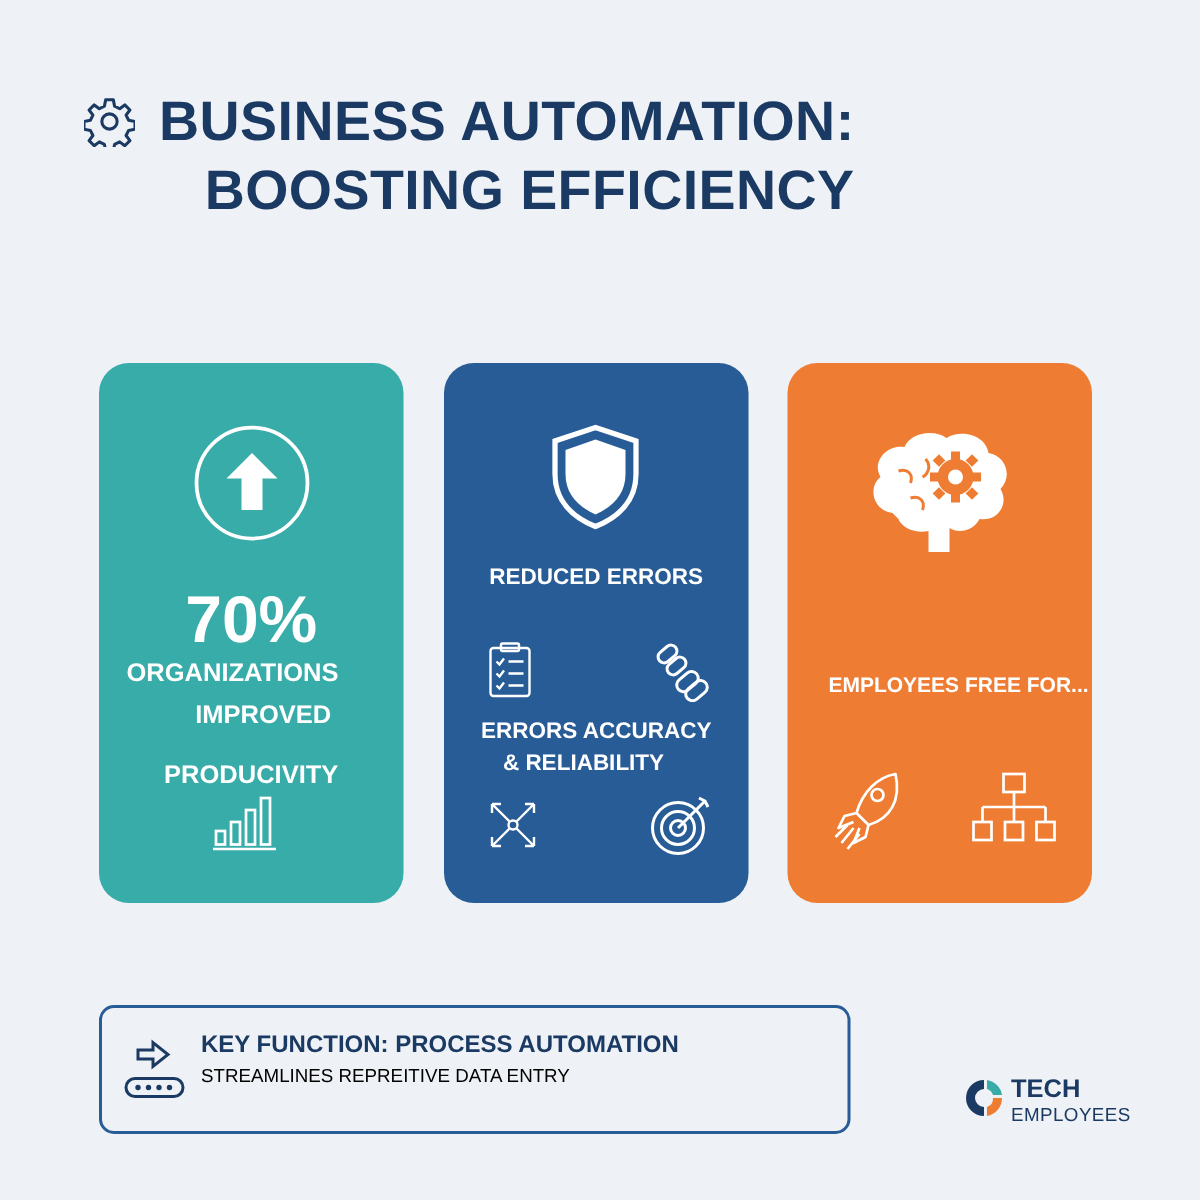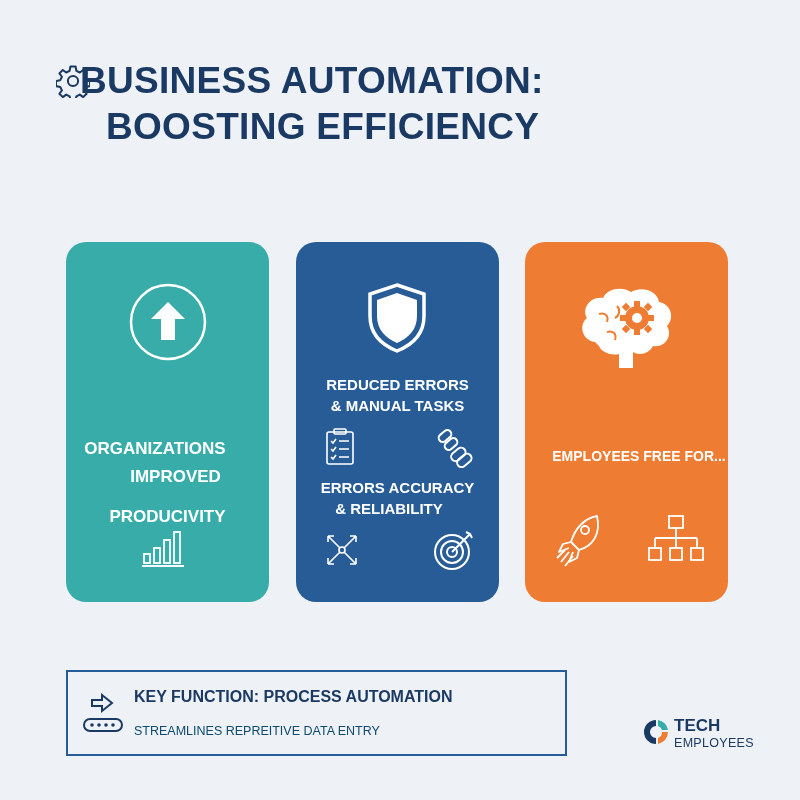--- a/index.html
+++ b/index.html
@@ -13,42 +13,42 @@
   .title-wrap {
     position: absolute; left: 56px; top: 58px;
   }
   .title-gear {
     position: absolute; left: 0; top: 6px; width: 34px; height: 34px;
   }
   .title-line {
     font-weight: 700; font-size: 37px; color: #1b3a63; line-height: 46px;
     letter-spacing: 0.3px; white-space: nowrap;
   }
-  .title-line.l1 { margin-left: 24px; }
-  .title-line.l2 { margin-left: 50px; }
+  .title-line.l1 { margin-left: 50px; }
+  .title-line.l2 { margin-left: 50px; text-align: right; }
 
   .card {
     position: absolute; top: 242px; width: 203px; height: 360px;
     border-radius: 20px; color: #fff; text-align: center;
   }
   .card.teal { left: 66px; background: #38aca9; }
   .card.blue { left: 296px; background: #285c96; }
   .card.orange { left: 525px; background: #ee7d33; }
 
   .abs { position: absolute; }
   .big-num { font-weight: 700; font-size: 44px; line-height: 48px; }
   .card-text { font-weight: 700; font-size: 17px; line-height: 22px; }
   .card-text-sm { font-weight: 700; font-size: 15px; line-height: 20px; }
 
   .key-box {
     position: absolute; left: 66px; top: 670px; width: 497px; height: 82px;
-    border: 2.5px solid #285c96; border-radius: 0; background: #eef1f5;
+    border: 2.5px solid #285c96; border-radius: 10px; background: #eef1f5;
   }
   .key-title { position: absolute; left: 66px; top: 16px; font-weight: 700; font-size: 16px; color: #1b3a63; }
-  .key-sub { position: absolute; left: 66px; top: 52px; font-size: 12.5px; color: #0c4a6e; }
+  .key-sub { position: absolute; left: 66px; top: 38px; font-size: 12.5px; color: #000000; }
 
   .brand { position: absolute; left: 642px; top: 718px; }
   .brand-tech { position: absolute; left: 32px; top: -2px; font-weight: 700; font-size: 17px; color: #1b3a63; }
   .brand-sol { position: absolute; left: 32px; top: 18px; font-size: 12.5px; color: #1b3a63; letter-spacing: 0.3px; }
 </style>
 </head>
 <body>
 
 <div class="title-wrap">
   <svg class="title-gear" viewBox="0 0 40 40">
@@ -59,41 +59,41 @@
   </svg>
   <div class="title-line l1">BUSINESS AUTOMATION:</div>
   <div class="title-line l2">BOOSTING EFFICIENCY</div>
 </div>
 
 <div class="card teal">
   <svg class="abs" style="left:62px;top:40px;width:80px;height:80px" viewBox="0 0 80 80">
     <circle cx="40" cy="40" r="37" fill="none" stroke="#fff" stroke-width="2.5"></circle>
     <path d="M40 20 L57 37 L47 37 L47 58 L33 58 L33 37 L23 37 Z" fill="#fff"></path>
   </svg>
+  <div class="abs big-num" style="left:0;width:203px;top:148px">70%</div>
   <div class="abs card-text" style="left:0;width:178px;top:196px">ORGANIZATIONS</div>
   <div class="abs card-text" style="left:0;width:219px;top:224px">IMPROVED</div>
   <div class="abs card-text" style="left:0;width:203px;top:264px">PRODUCIVITY</div>
   <svg class="abs" style="left:76px;top:288px;width:44px;height:38px" viewBox="0 0 44 38">
     <g fill="none" stroke="#fff" stroke-width="1.8">
       <rect x="2" y="24" width="6" height="9"></rect>
       <rect x="12" y="18" width="6" height="15"></rect>
       <rect x="22" y="10" width="6" height="23"></rect>
       <rect x="32" y="2" width="6" height="31"></rect>
       <line x1="0" y1="36" x2="42" y2="36"></line>
     </g>
   </svg>
 </div>
 
 <div class="card blue">
   <svg class="abs" style="left:70px;top:40px;width:62px;height:72px" viewBox="0 0 62 72">
     <path d="M31 3 L58 12 L58 34 C58 52 46 63 31 69 C16 63 4 52 4 34 L4 12 Z" fill="none" stroke="#fff" stroke-width="3.5"></path>
     <path d="M31 11 L51 18 L51 34 C51 48 42 56 31 61 C20 56 11 48 11 34 L11 18 Z" fill="#fff"></path>
   </svg>
   <div class="abs card-text-sm" style="left:0;width:203px;top:133px">REDUCED ERRORS</div>
-  <div class="abs card-text-sm" style="left:0;width:203px;top:154px">&amp; MANUAL TASKS</div>
   <svg class="abs" style="left:28px;top:186px;width:32px;height:38px" viewBox="0 0 32 38">
     <g fill="none" stroke="#fff" stroke-width="1.6">
       <rect x="3" y="4" width="26" height="32" rx="2"></rect>
       <rect x="10" y="1" width="12" height="5" rx="1"></rect>
       <path d="M7 13 l2 2 3-4 M7 21 l2 2 3-4 M7 29 l2 2 3-4"></path>
       <path d="M15 13 h10 M15 21 h10 M15 29 h10"></path>
     </g>
   </svg>
   <svg class="abs" style="left:138px;top:186px;width:40px;height:40px" viewBox="0 0 40 40">
     <g fill="none" stroke="#fff" stroke-width="2">

